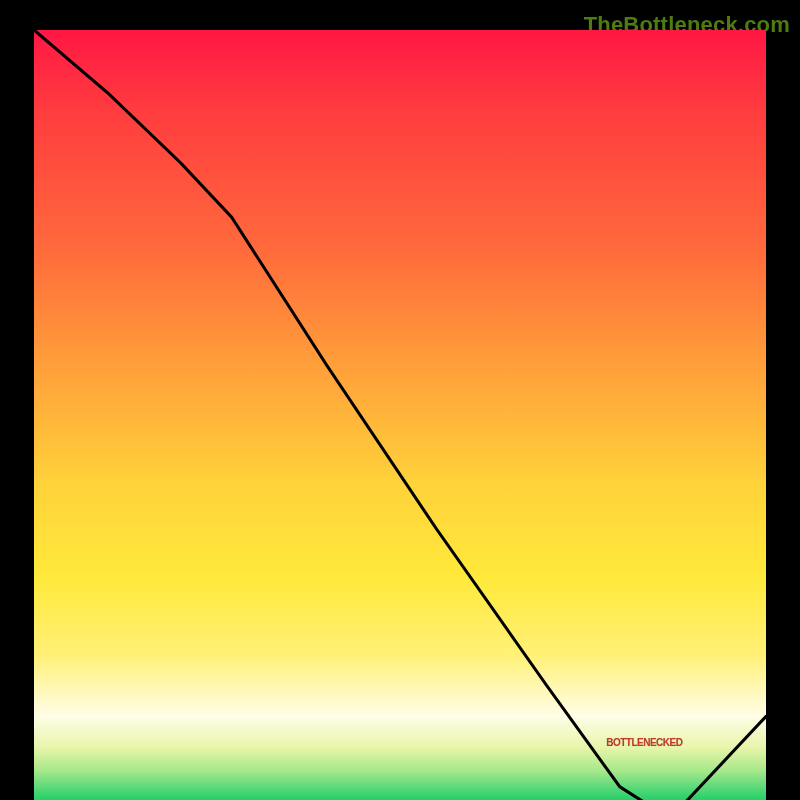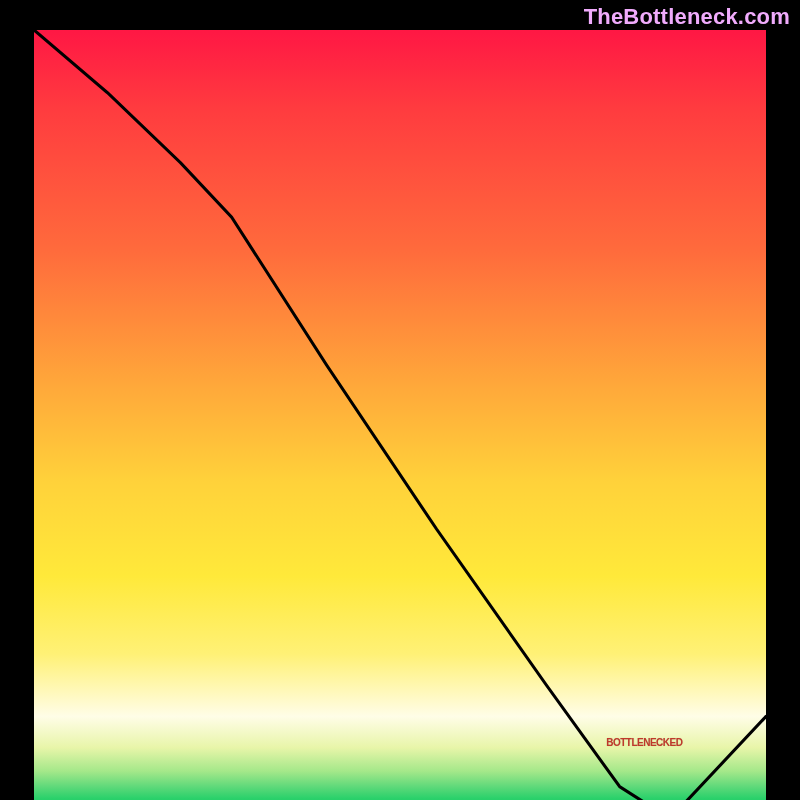--- a/index.html
+++ b/index.html
@@ -11,23 +11,23 @@
     font-family: Arial, Helvetica, sans-serif;
     overflow: hidden;
   }
   .stage {
     position: relative;
     width: 800px;
     height: 800px;
   }
   .watermark {
     position: absolute;
-    top: 4px;
+    top: 12px;
     right: 10px;
-    color: #f0abfc;
+    color: #4d7c0f;
     font-size: 22px;
     font-weight: bold;
     letter-spacing: 0.2px;
     user-select: none;
   }
   .plot-frame {
     position: absolute;
     left: 34px;
     top: 30px;
     width: 732px;

